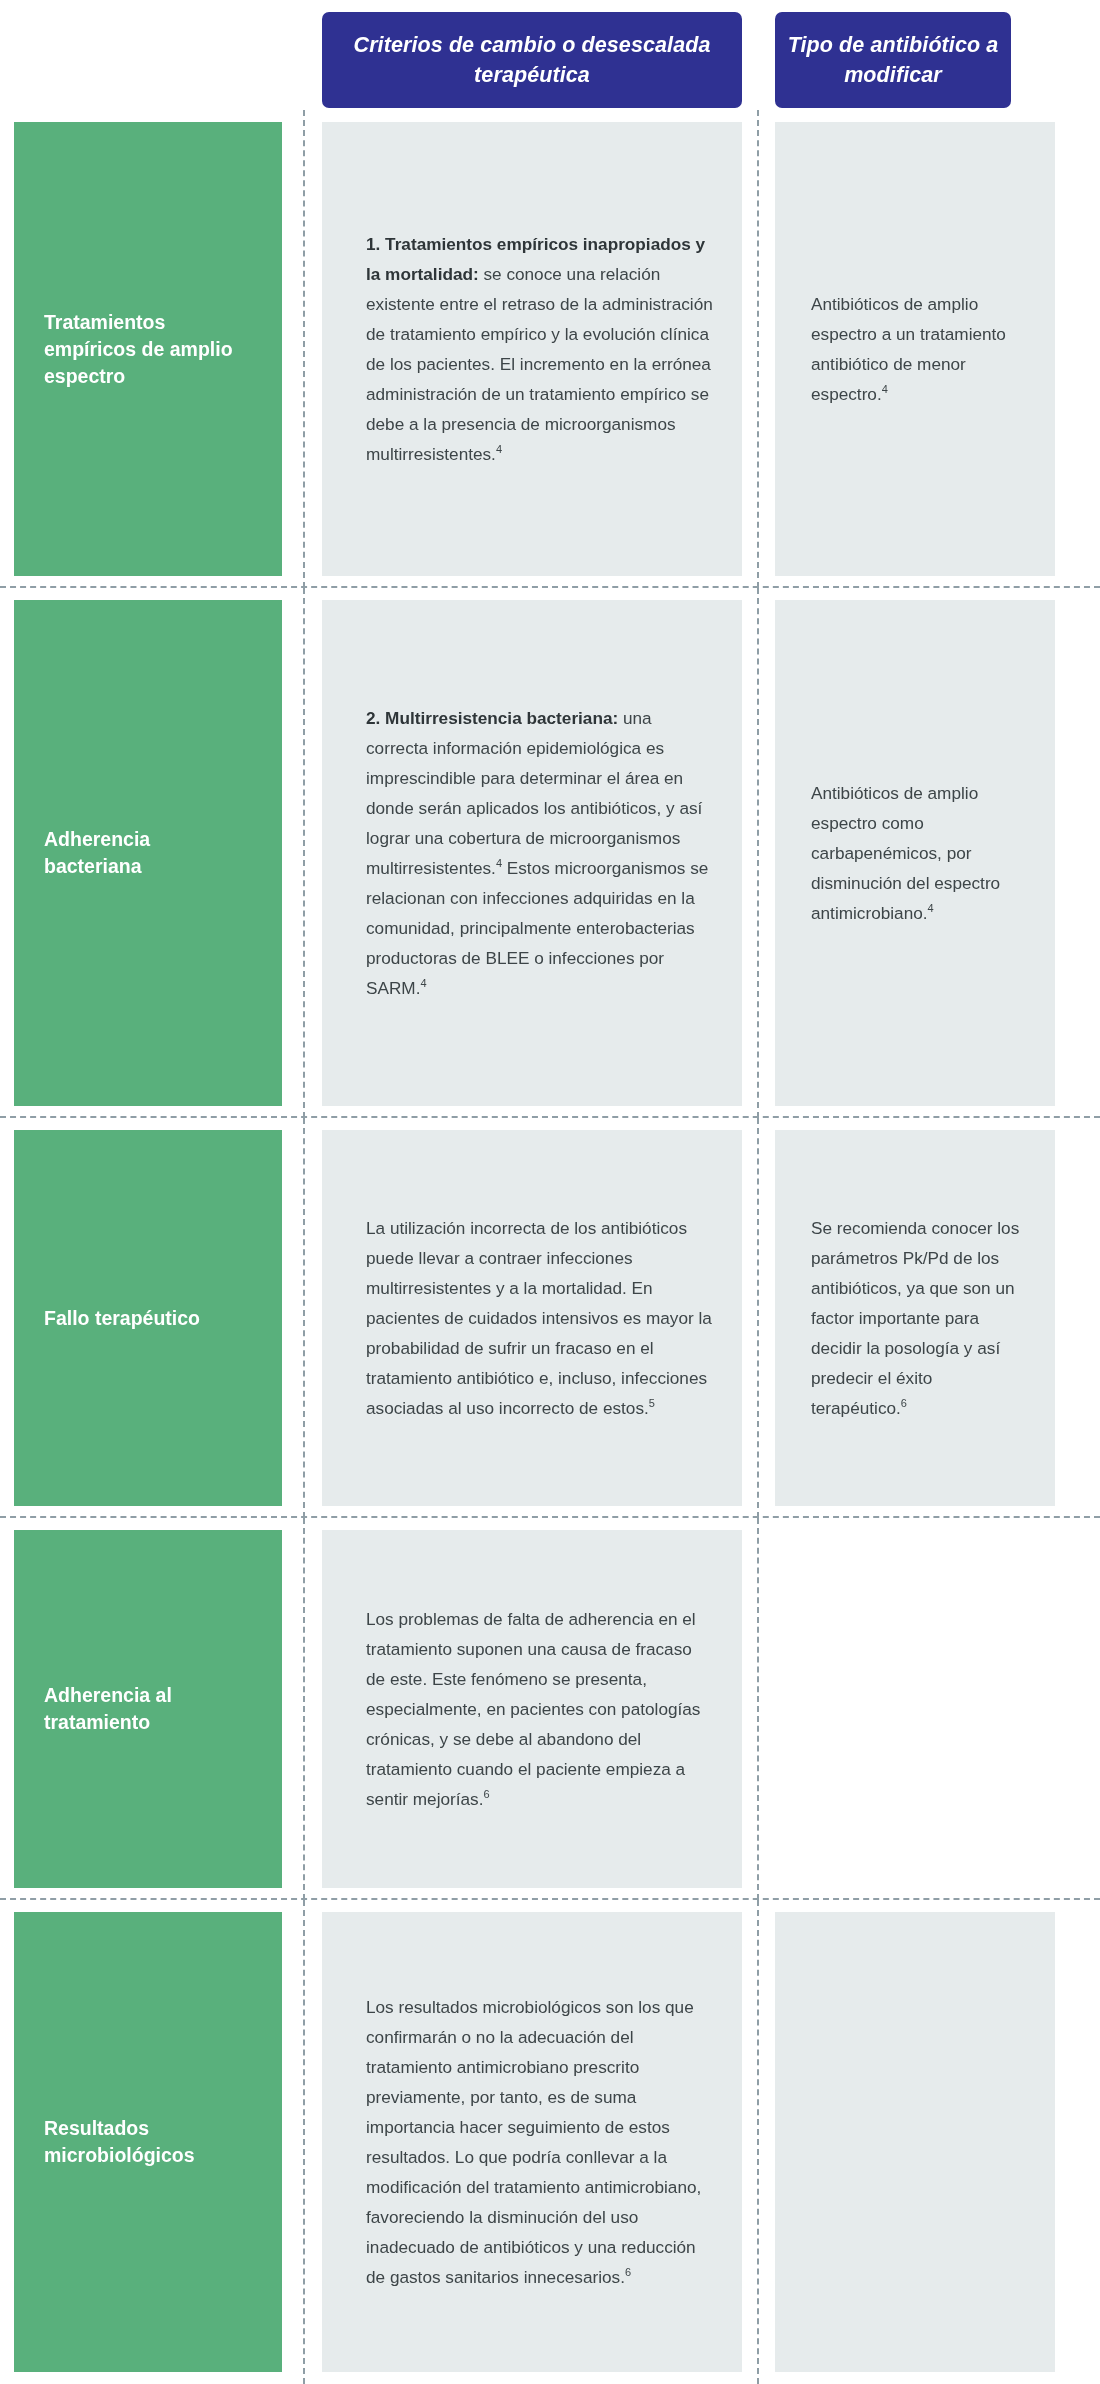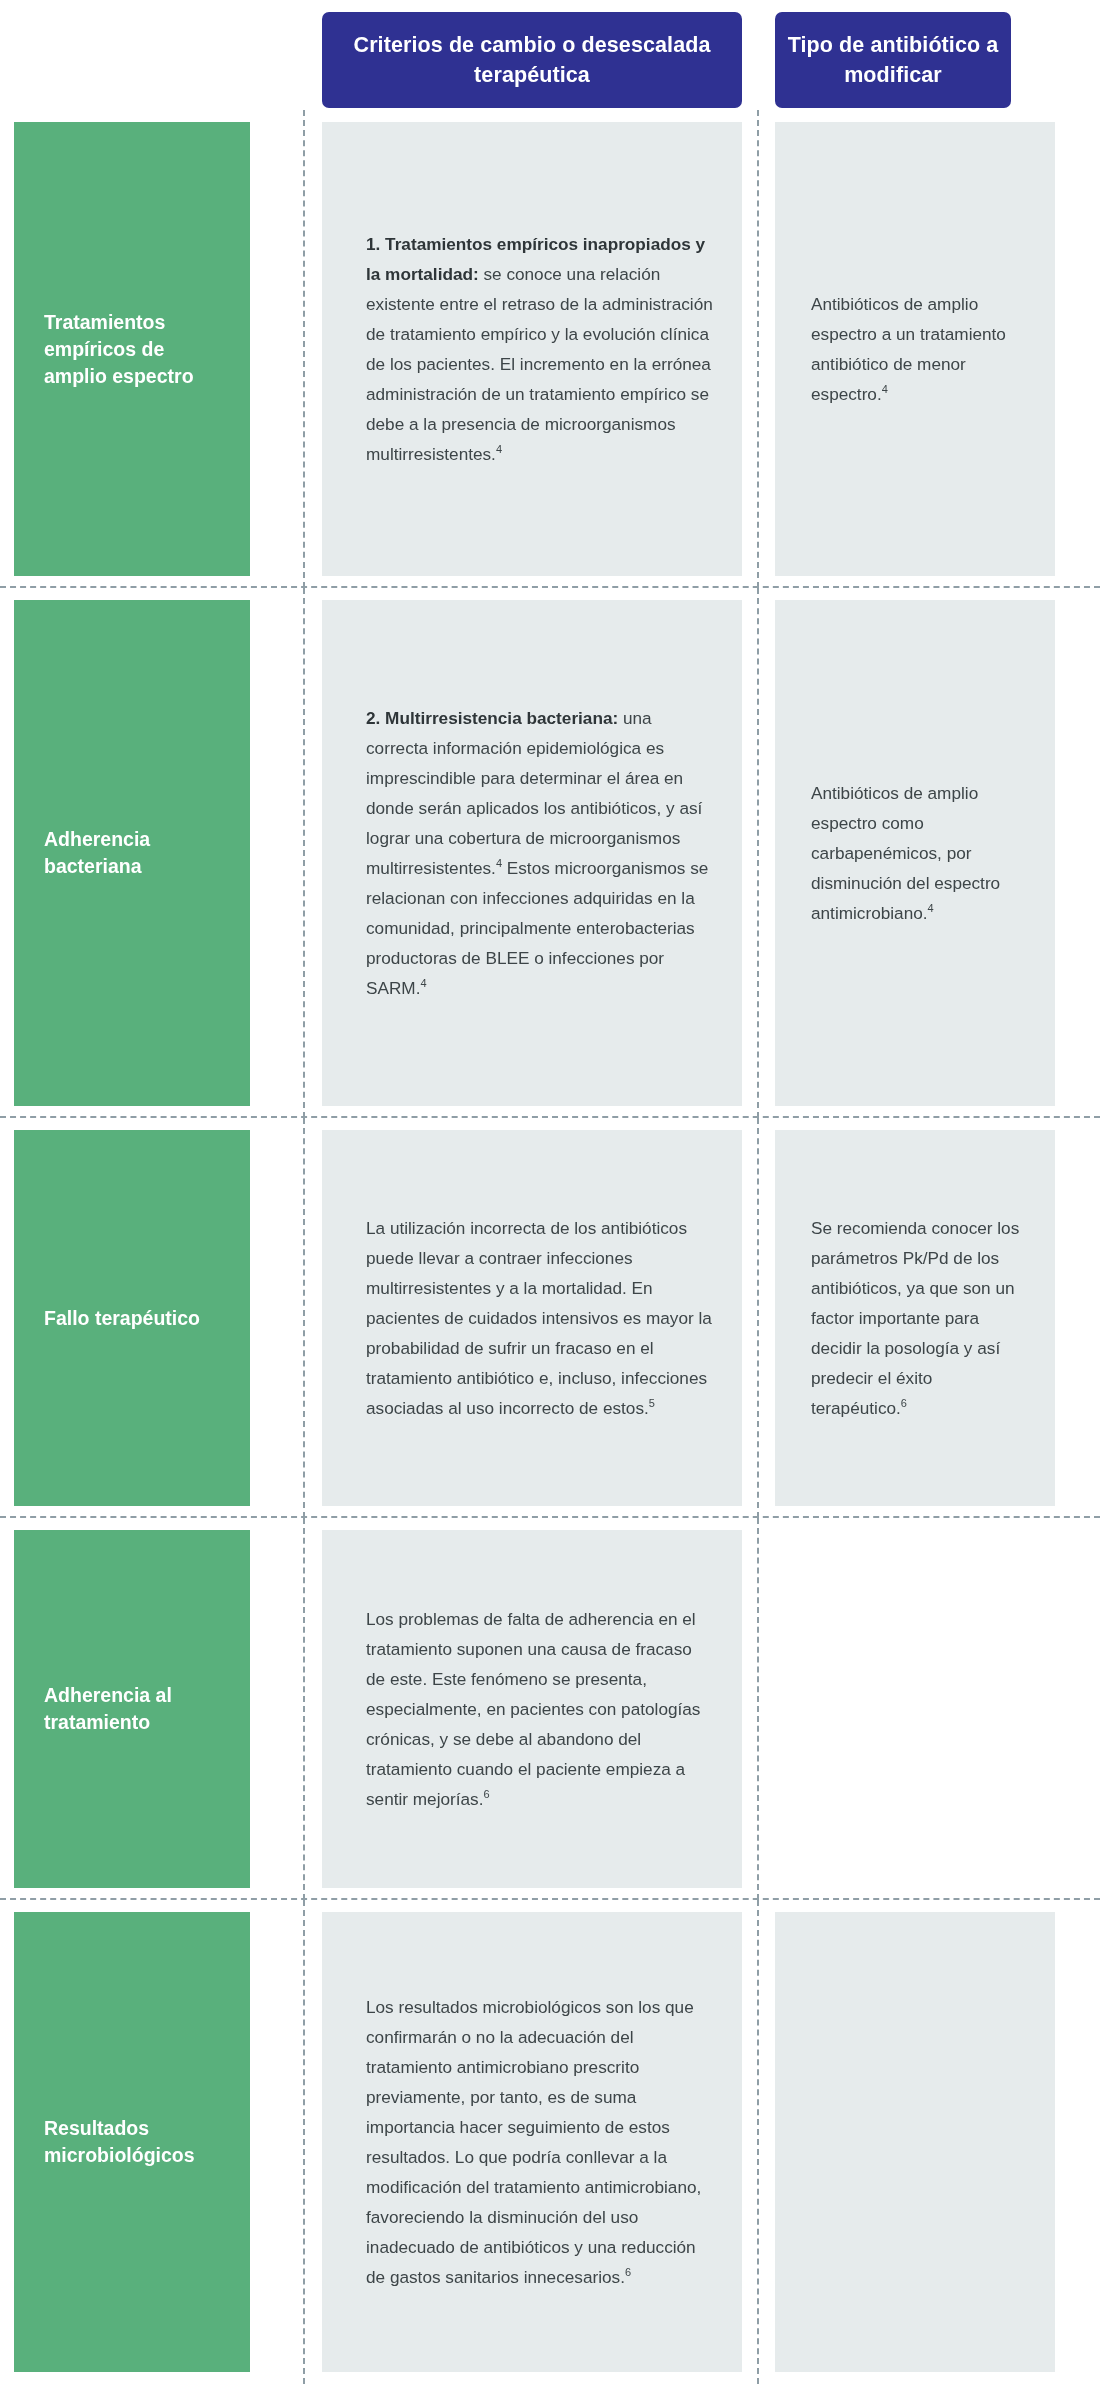--- a/index.html
+++ b/index.html
@@ -33,20 +33,21 @@
     color: #ffffff;
     font-weight: bold;
     font-size: 21.5px;
     line-height: 30px;
     text-align: center;
     display: flex;
     align-items: center;
     justify-content: center;
     padding: 6px 10px;
     letter-spacing: 0.1px;
+    font-style: italic;
   }
   .hdr-criteria {
     left: 322px;
     width: 420px;
     height: 96px;
   }
   .hdr-type {
     left: 775px;
     width: 236px;
     height: 96px;
@@ -63,21 +64,21 @@
     position: relative;
     width: 1100px;
   }
   .cell {
     position: absolute;
     top: 12px;
     bottom: 12px;
   }
   .cell-label {
     left: 14px;
-    width: 236px;
+    width: 268px;
     background: #59B07C;
     color: #ffffff;
     font-weight: bold;
     font-size: 19.5px;
     line-height: 27px;
     display: flex;
     align-items: center;
     padding: 0 30px;
   }
   .cell-body {

